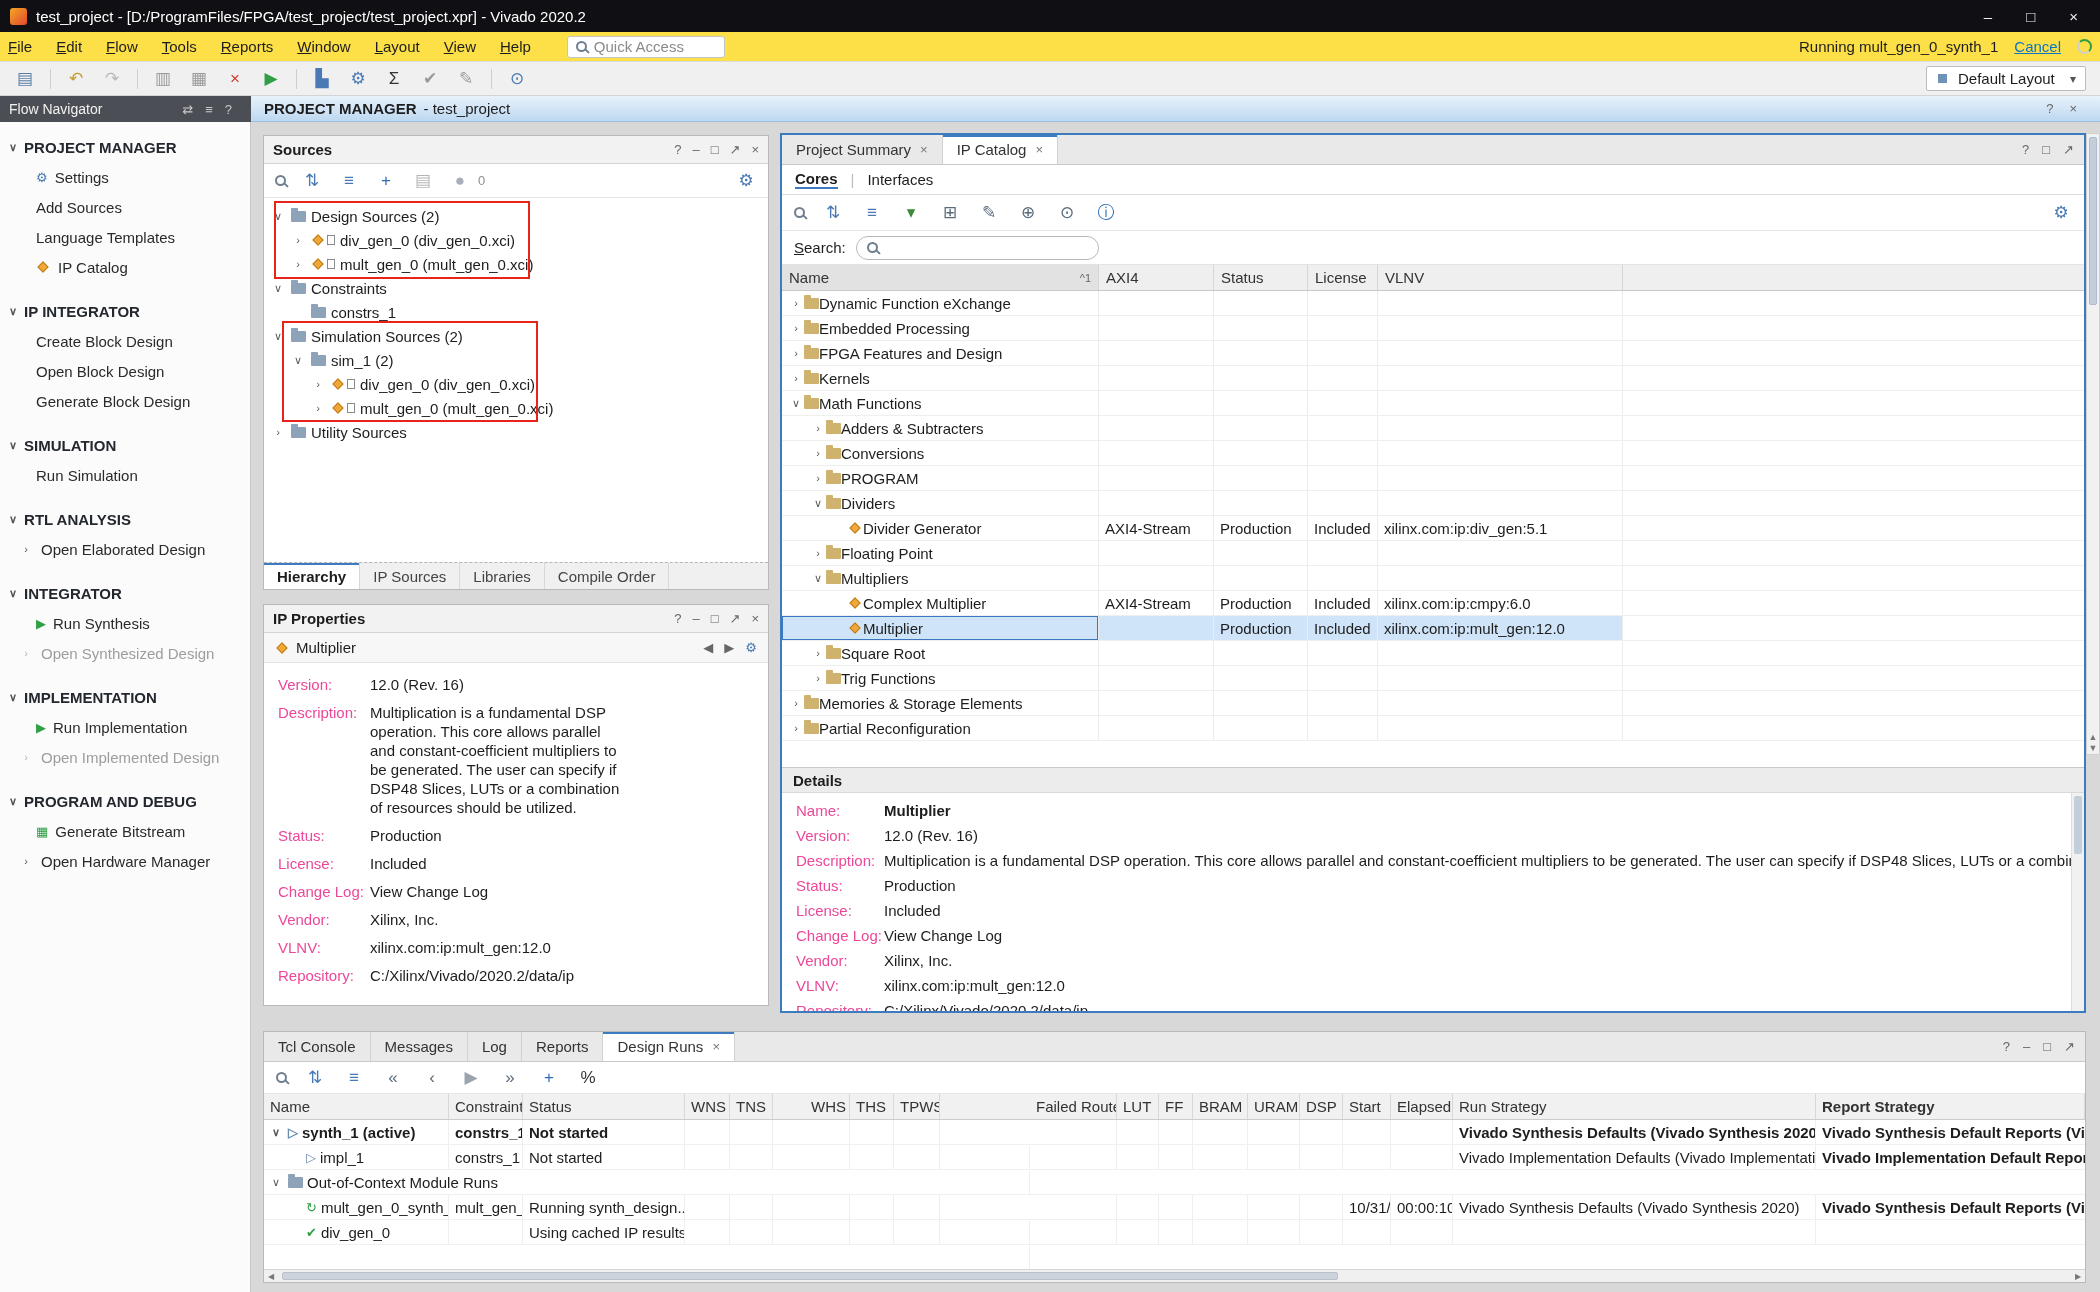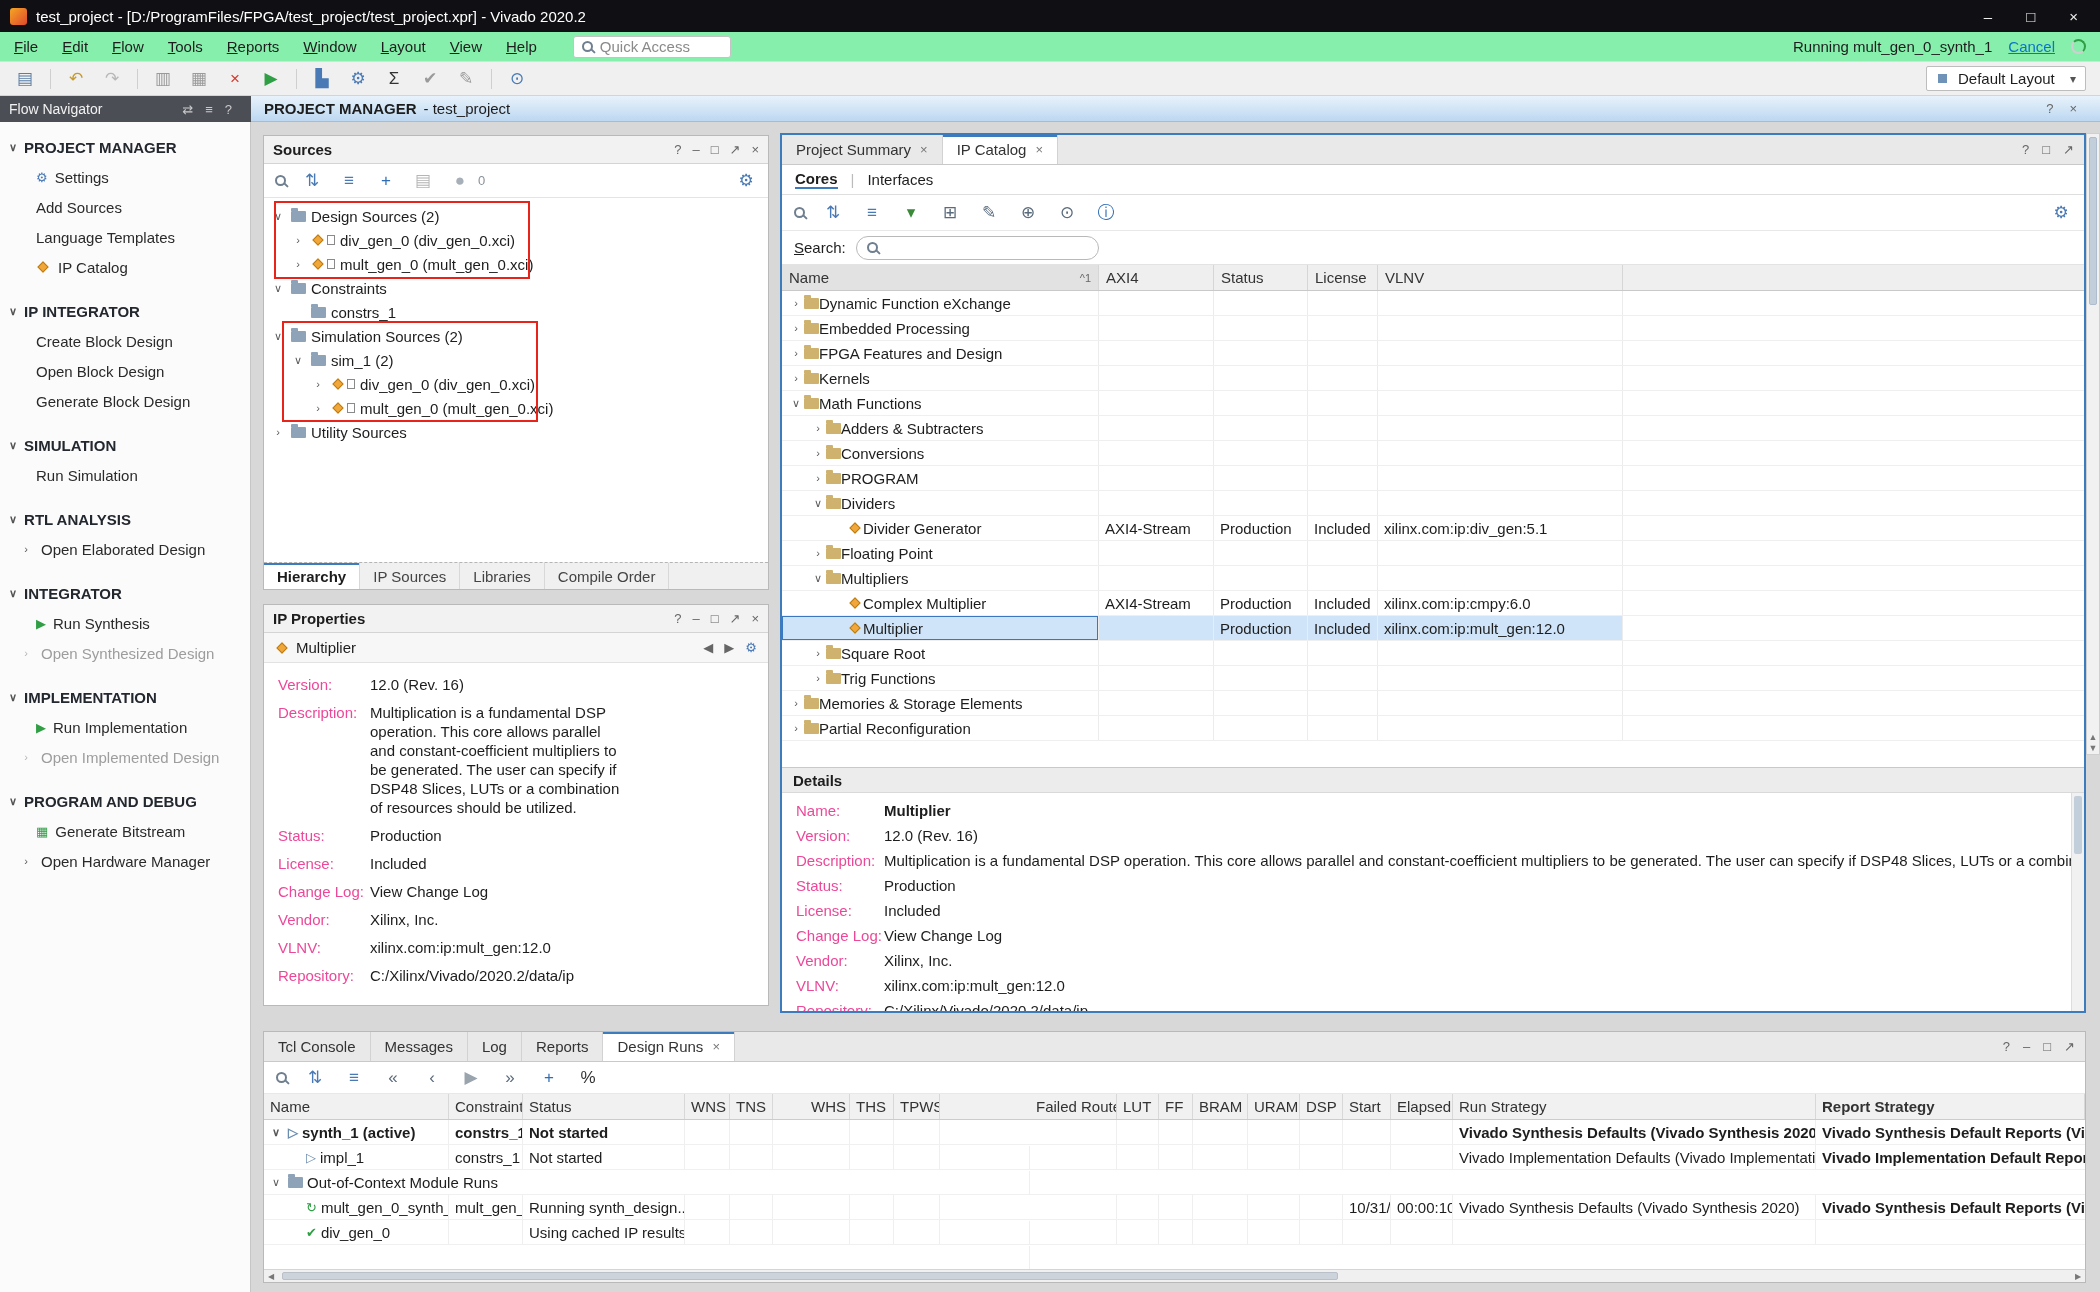--- a/index.html
+++ b/index.html
@@ -9,22 +9,22 @@
     font-family:"Liberation Sans", sans-serif; font-size:15px; color:#1d1d1d;
     background:#d6d6d6;
   }
   
   .titlebar { position:absolute; left:0; top:0; right:0; height:32px; background:#101014; color:#fff;
     display:flex; align-items:center; gap:9px; padding:0 10px; }
   .app-logo { width:17px; height:17px; border-radius:3px; background:linear-gradient(135deg,#f5a623,#e0482e); }
   .win-controls { margin-left:auto; display:flex; gap:34px; padding-right:12px; font-size:15px; color:#eee; }
   .win-controls span { cursor:default; }
   
-  .menubar { position:absolute; left:0; top:32px; right:0; height:30px; background:#86efac;
-    border-bottom:1px solid #dcdcdc; display:flex; align-items:center; padding:0 14px; }
+  .menubar { position:absolute; left:0; top:32px; right:0; height:30px; background:#fde047;
+    border-bottom:1px solid #dcdcdc; display:flex; align-items:center; padding:0 8px; }
   .menus { display:flex; gap:24px; }
   .menu-item { display:inline-block; }
   .menu-item::first-letter { text-decoration:underline; }
   .qa { margin-left:36px; width:158px; height:22px; border:1px solid #c4c4c4; border-radius:3px; background:#fff;
     display:flex; align-items:center; gap:7px; padding:0 8px; color:#8a8a8a; }
   .menubar-right { margin-left:auto; display:flex; align-items:center; gap:16px; }
   .cancel-link { color:#0c74c6; text-decoration:underline; }
   .spinner { width:15px; height:15px; border-radius:50%; border:2px solid #cfcfcf; border-top-color:#2f9e44; border-right-color:#2f9e44; }
   
   .toolbar { position:absolute; left:0; top:62px; right:0; height:34px; background:#f0f0f0;

